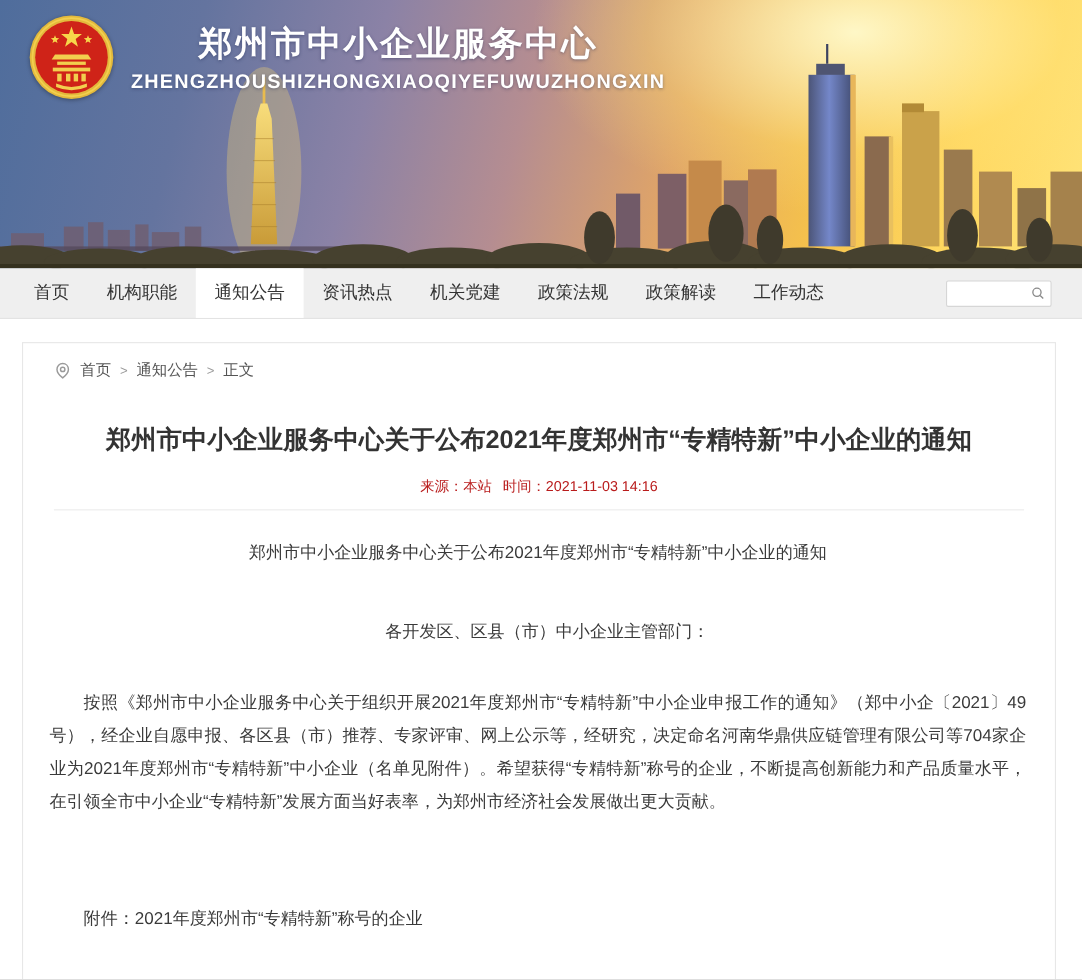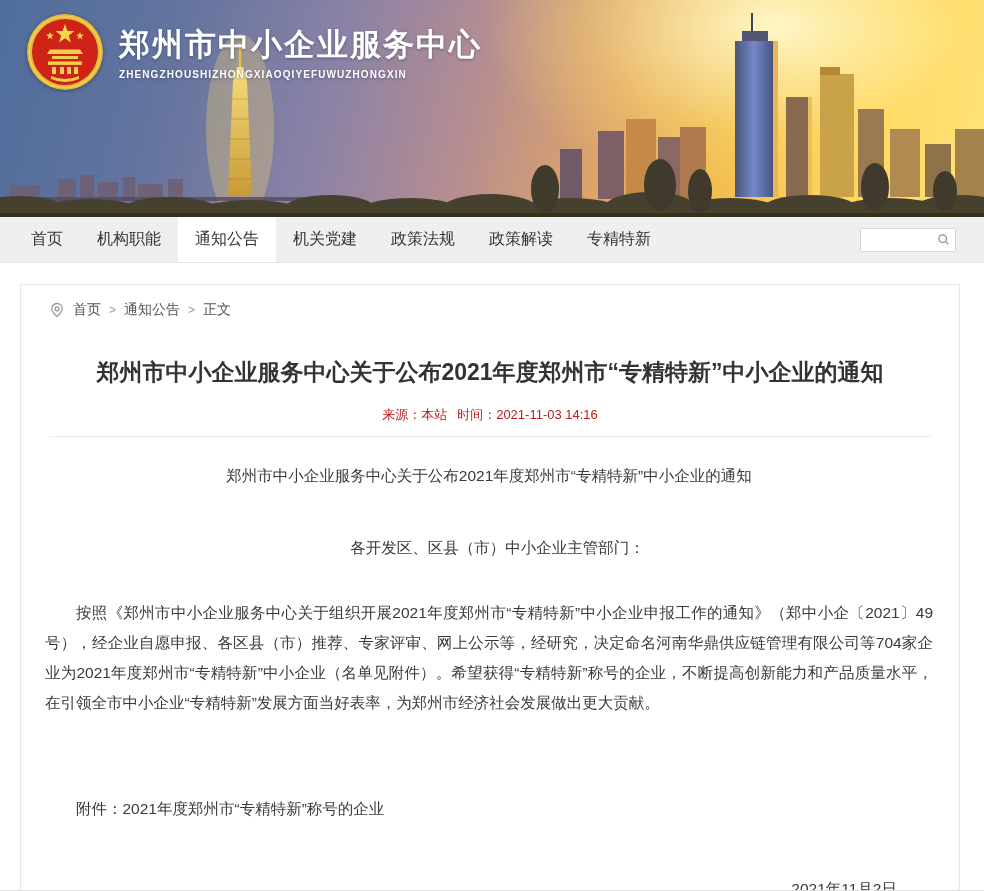--- a/index.html
+++ b/index.html
@@ -5,31 +5,32 @@
   * { margin:0; padding:0; box-sizing:border-box; }
   html,body { background:#fff; }
   body {
     width:984px; height:891px; overflow:hidden; position:relative;
     font-family:"Liberation Sans","DejaVu Sans",sans-serif;
     color:#333;
   }
 
   
   .banner {
-    position:relative; width:984px; height:217px; overflow:hidden;
+    position:relative; width:984px; height:244px; overflow:hidden;
     background:
       radial-gradient(ellipse 420px 240px at 79% 12%, rgba(255,250,205,.95), rgba(255,225,120,.35) 45%, rgba(255,225,120,0) 70%),
       linear-gradient(104deg,#4f6d9c 0%, #64749f 18%, #8b82a6 34%, #b58d91 48%, #dfa468 62%, #f4c04d 75%, #ffd75e 87%, #ffe47a 100%);
+    text-align: center;
   }
   .banner .cityscape { position:absolute; left:0; bottom:0; width:984px; height:238px; display:block; }
   .brand { position:absolute; top:12px; left:25px; display:flex; align-items:center; z-index:5; }
   .emblem { width:80px; height:80px; flex:0 0 auto; filter:drop-shadow(0 1px 2px rgba(0,0,0,.35)); }
   .brand-text { margin-left:14px; color:#fff; text-shadow:0 1px 3px rgba(30,40,80,.45); }
   .brand-title { font-size:31px; font-weight:bold; letter-spacing:2px; line-height:40px; }
-  .brand-pinyin { font-size:10px; font-weight:bold; letter-spacing:1.1px; margin-top:4px; }
+  .brand-pinyin { font-size:18px; font-weight:bold; letter-spacing:1.1px; margin-top:4px; }
 
   
   .nav {
     position:relative; width:984px; height:46px; background:#efefef;
     display:flex; align-items:stretch; padding-left:14px;
     border-bottom:1px solid #e3e3e3;
   }
   .nav-item {
     display:flex; align-items:center; padding:0 17px; font-size:16px;
     color:#333; text-decoration:none; cursor:pointer; white-space:nowrap;
@@ -188,24 +189,25 @@
       <div class="brand-title">郑州市中小企业服务中心</div>
       <div class="brand-pinyin">ZHENGZHOUSHIZHONGXIAOQIYEFUWUZHONGXIN</div>
     </div>
   </div>
 </header>
 
 <nav class="nav">
   <a class="nav-item">首页</a>
   <a class="nav-item">机构职能</a>
   <a class="nav-item active">通知公告</a>
+  <a class="nav-item">资讯热点</a>
   <a class="nav-item">机关党建</a>
   <a class="nav-item">政策法规</a>
   <a class="nav-item">政策解读</a>
-  <a class="nav-item">专精特新</a>
+  <a class="nav-item">工作动态</a>
   <div class="search-box">
     <input type="text" placeholder="" style="">
     <svg class="search-icon" viewBox="0 0 16 16" aria-hidden="true">
       <circle cx="7" cy="7" r="4.6" fill="none" stroke="#8a8a8a" stroke-width="1.5"></circle>
       <line x1="10.6" y1="10.6" x2="14" y2="14" stroke="#8a8a8a" stroke-width="1.5"></line>
     </svg>
   </div>
 </nav>
 
 <main class="page-body">

